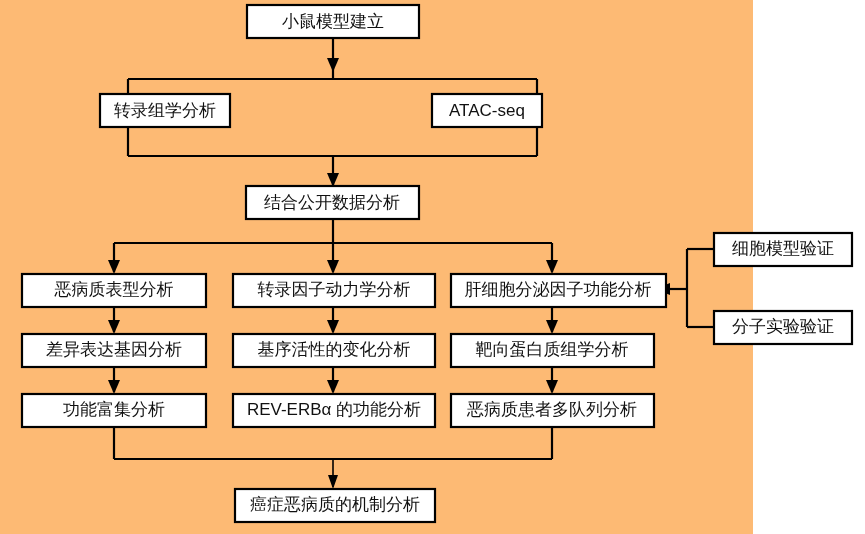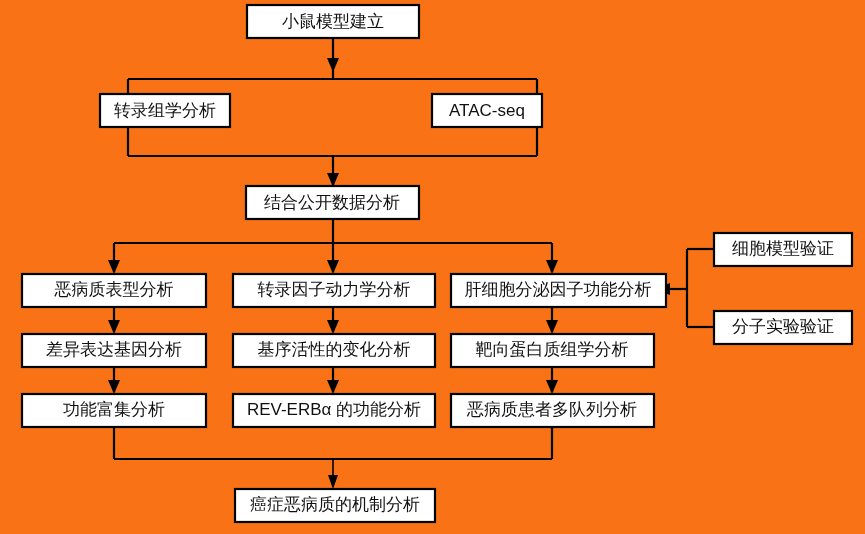--- a/index.html
+++ b/index.html
@@ -8,23 +8,23 @@
     background: #ffffff;
   }
   body {
     width: 865px;
     height: 534px;
     font-family: "Liberation Sans", "DejaVu Sans", sans-serif;
     overflow: hidden;
   }
   #flowchart-root {
     position: relative;
-    width: 865px;
+    width: 753px;
     height: 534px;
-    background: #f97316;
+    background: #fdba74;
   }
   svg.chart-svg {
     position: absolute;
     top: 0;
     left: 0;
     width: 865px;
     height: 534px;
     display: block;
   }
   .node-box {

